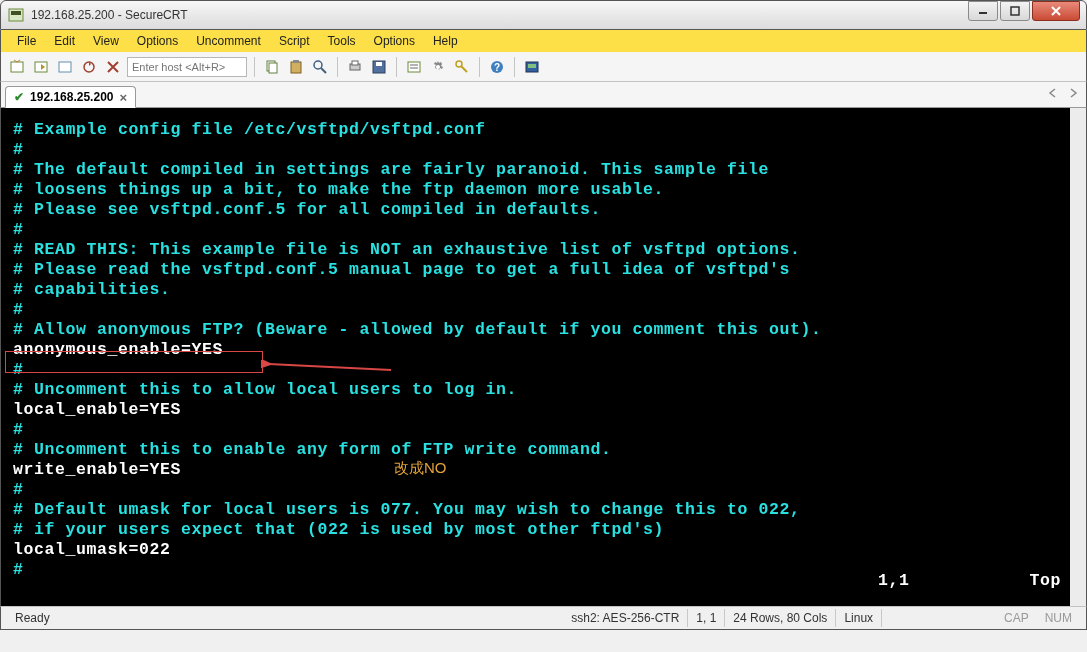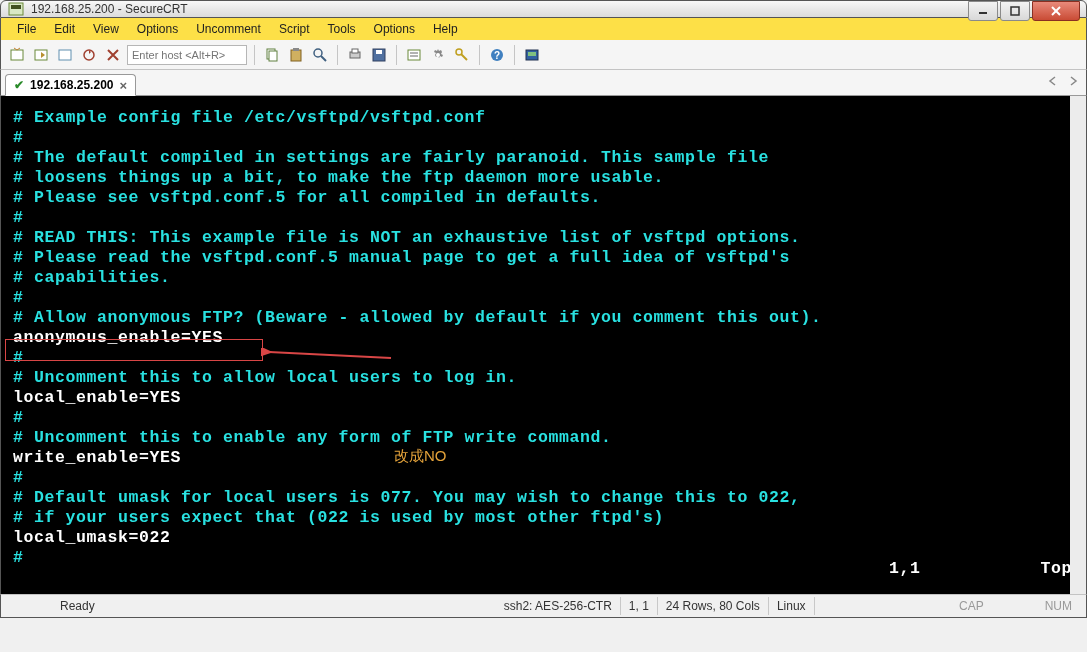--- a/index.html
+++ b/index.html
@@ -8,21 +8,21 @@
   font-size: 12px;
   background: #f0f0f0;
   width: 1087px;
   height: 652px;
   overflow: hidden;
   position: relative;
 }
 
 
 .titlebar {
-  height: 18px;
+  height: 30px;
   background: linear-gradient(to bottom, #f8f8f8 0%, #e9e9e9 50%, #dcdcdc 100%);
   border: 1px solid #555;
   border-top-left-radius: 6px;
   border-top-right-radius: 6px;
   display: flex;
   align-items: center;
   padding: 0 4px 0 6px;
   position: relative;
 }
 .app-icon {
@@ -177,21 +177,21 @@
   position: absolute;
   left: 393px;
   top: 351px;
   color: #e3a23a;
   font-family: Liberation Sans, sans-serif;
   font-size: 15px;
   pointer-events: none;
 }
 .term-status {
   position: absolute;
-  right: 2px;
+  right: 13px;
   bottom: 4px;
   font-family: "Courier New", monospace;
   font-size: 16.5px;
   color: #fff;
   display: flex;
   gap: 120px;
   letter-spacing: 0.6px;
   font-weight: bold;
 }
 .scrollbar-v {
@@ -224,21 +224,21 @@
   padding: 0 6px;
 }
 .statusbar .cell {
   padding: 0 8px;
   border-right: 1px solid #c8c8c8;
   height: 18px;
   display: flex;
   align-items: center;
 }
 .statusbar .spacer { flex: 1; border: none; }
-.statusbar .cell.noborder { border: none; margin-left: 45px; }
+.statusbar .cell.noborder { border: none; }
 </style>
 </head>
 <body>
 
 <div class="titlebar">
   <span class="app-icon">
     <svg width="16" height="16" viewBox="0 0 16 16">
         <rect x="1" y="2" width="14" height="12" fill="#d9e8c4" stroke="#6b8a3a"></rect>
         <rect x="3" y="4" width="10" height="4" fill="#405020"></rect>
       </svg>

